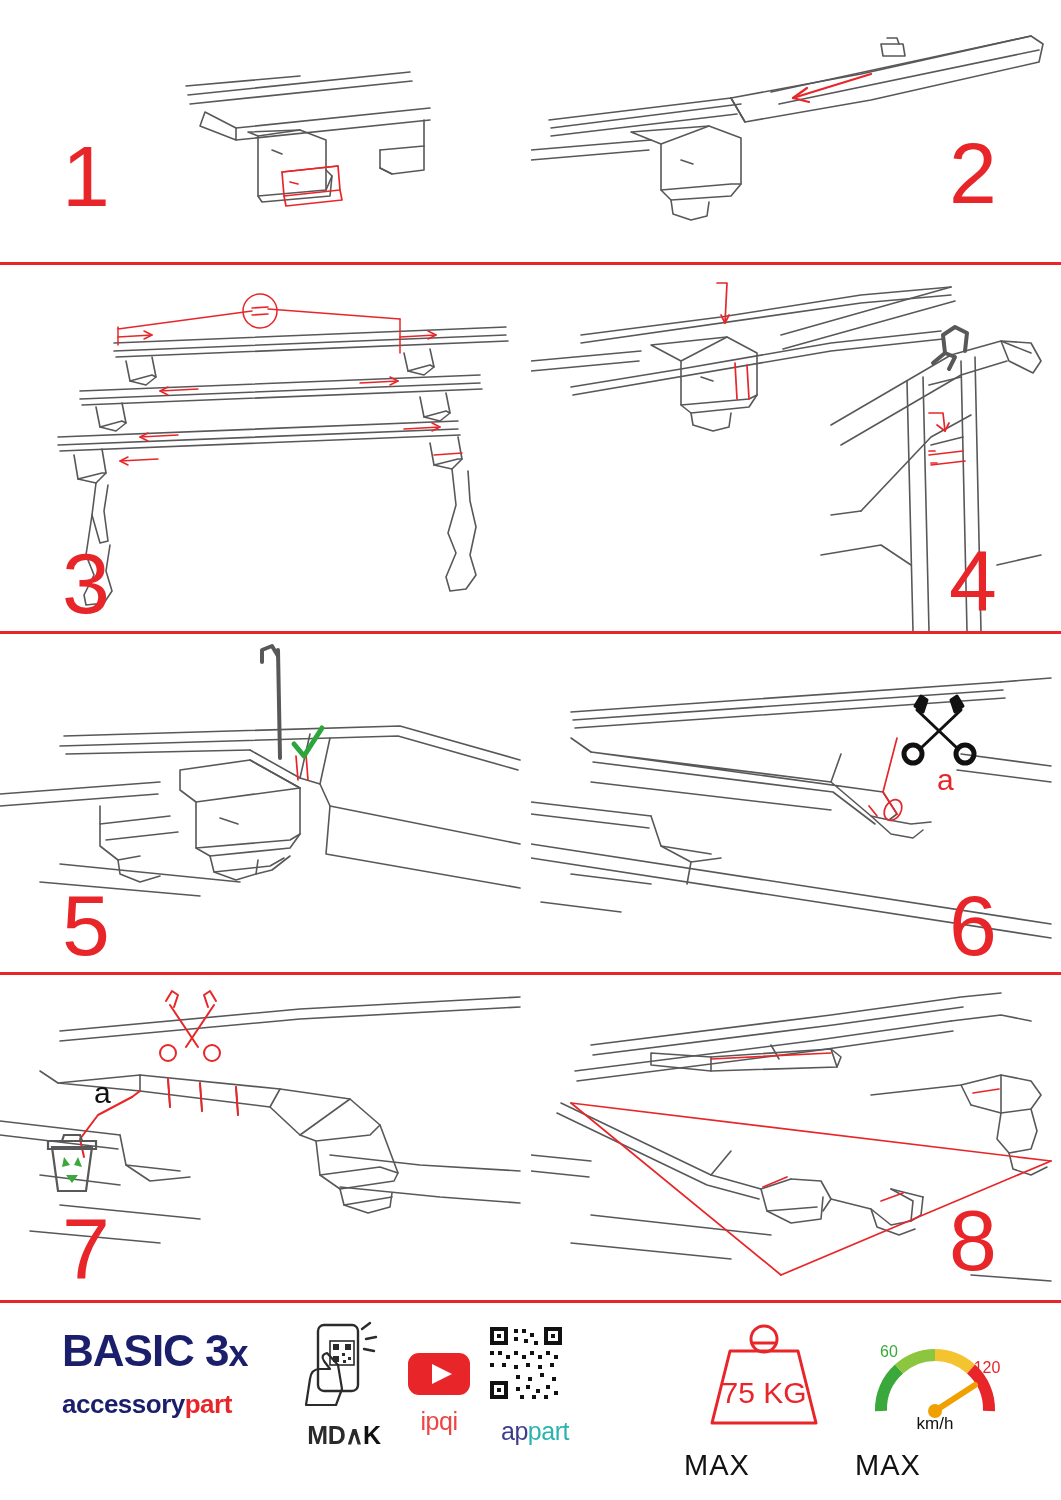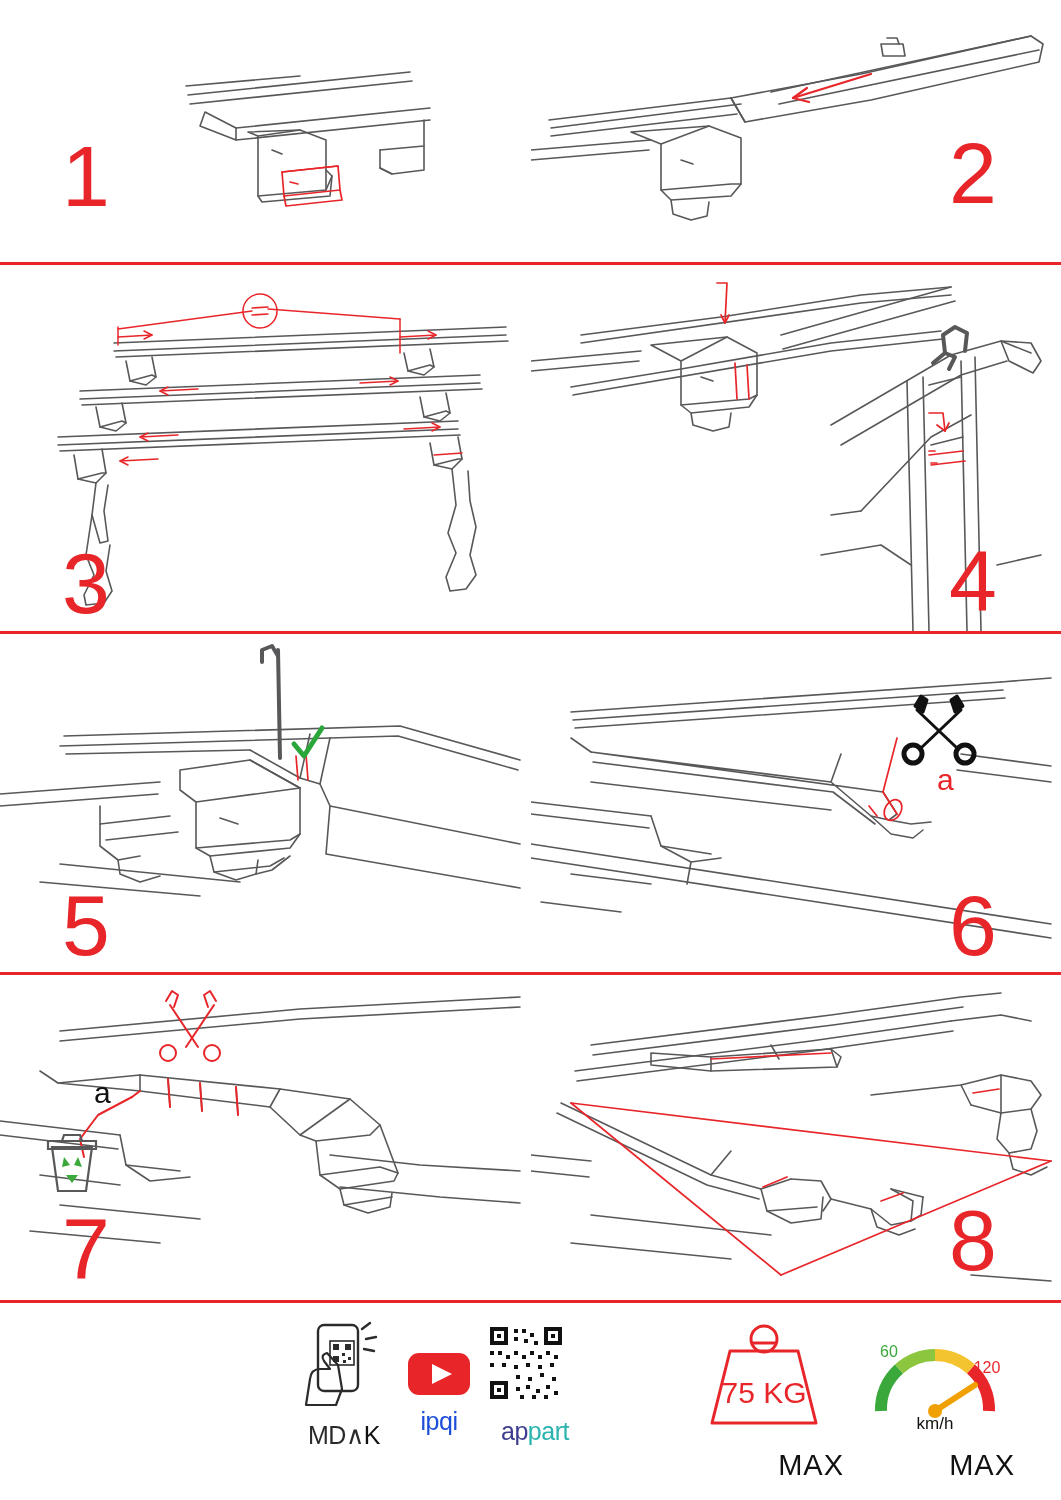--- a/index.html
+++ b/index.html
@@ -90,29 +90,29 @@
     position: absolute;
     text-align: center;
   }
   .logo-caption {
     font-family: "Liberation Sans", sans-serif;
     font-size: 25px;
     line-height: 1;
     margin-top: 10px;
     letter-spacing: -0.5px;
   }
-  .cap-mdak { color: #2b2b2b; font-weight: 400; text-align: center; }
+  .cap-mdak { color: #2b2b2b; font-weight: 700; text-align: center; }
   .cap-mdak .k { color: #111; }
-  .cap-ipqi { color: #1d4ed8; font-weight: 400; }
+  .cap-ipqi { color: #ef4444; font-weight: 400; }
   .cap-apline .p1 { color: #3d3d8f; }
   .cap-apline .p2 { color: #2bb3b0; }
 
   .max-item {
     position: absolute;
-    text-align: right;
+    text-align: left;
   }
   .max-label {
     font-family: "Liberation Sans", sans-serif;
     font-size: 29px;
     color: #111;
     letter-spacing: 1px;
     margin-top: 12px;
   }
   .weight-txt {
     font-family: "Liberation Sans", sans-serif;
@@ -491,20 +491,28 @@
           <path d="M520 186 L250 300"></path>
           <path d="M250 300 L40 128"></path>
         </g>
       </svg>
     </div>
     <div class="step-num" style="left:418px;top:222px;">8</div>
   </div>
 
   <div class="footer">
 
+    <div class="brand-block">
+      <div class="brand-title">
+        <span>BASIC 3</span><span class="x">x</span>
+      </div>
+      <div class="brand-sub">
+        <span class="a">accessory</span><span class="b">part</span>
+      </div>
+    </div>
 
     <div class="logo-item" style="left:296px;top:16px;width:96px;">
       <svg width="96" height="90" viewBox="0 0 96 90">
         <rect x="22" y="6" width="40" height="66" rx="6" fill="none" stroke="#2b2b2b" stroke-width="2.4"></rect>
         <rect x="34" y="22" width="24" height="24" fill="none" stroke="#2b2b2b" stroke-width="1.6"></rect>
         <g fill="#2b2b2b">
           <rect x="37" y="25" width="6" height="6"></rect>
           <rect x="49" y="25" width="6" height="6"></rect>
           <rect x="37" y="37" width="6" height="6"></rect>
           <rect x="46" y="34" width="3" height="3"></rect>

